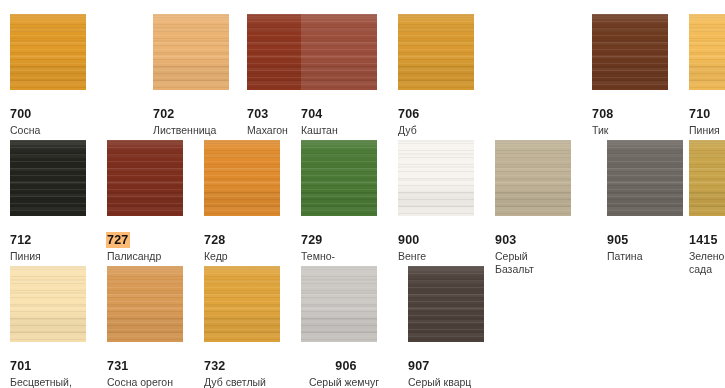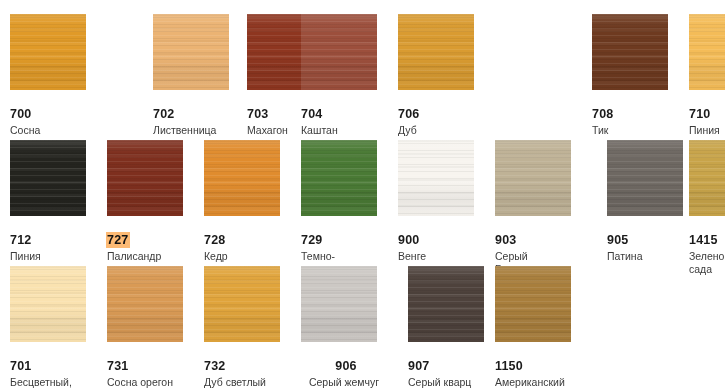--- a/index.html
+++ b/index.html
@@ -346,26 +346,14 @@
         <div class="swatch-chip" style="background: rgb(78, 66, 60);">
           <span class="grain"></span>
           <span class="grain2"></span>
           <span class="sheen"></span>
         </div>
         <div class="swatch-meta">
           <div><span class="swatch-code">907</span></div>
           <div class="swatch-name">Серый кварц</div>
         </div>
       </div>
-      <div class="swatch-cell" style="left: 495px;">
-        <div class="swatch-chip" style="background: rgb(168, 126, 60);">
-          <span class="grain"></span>
-          <span class="grain2"></span>
-          <span class="sheen"></span>
-        </div>
-        <div class="swatch-meta">
-          <div><span class="swatch-code">1150</span></div>
-          <div class="swatch-name">Американский
-орех</div>
-        </div>
-      </div>
     </div>
   </div>
 
 </body></html>

